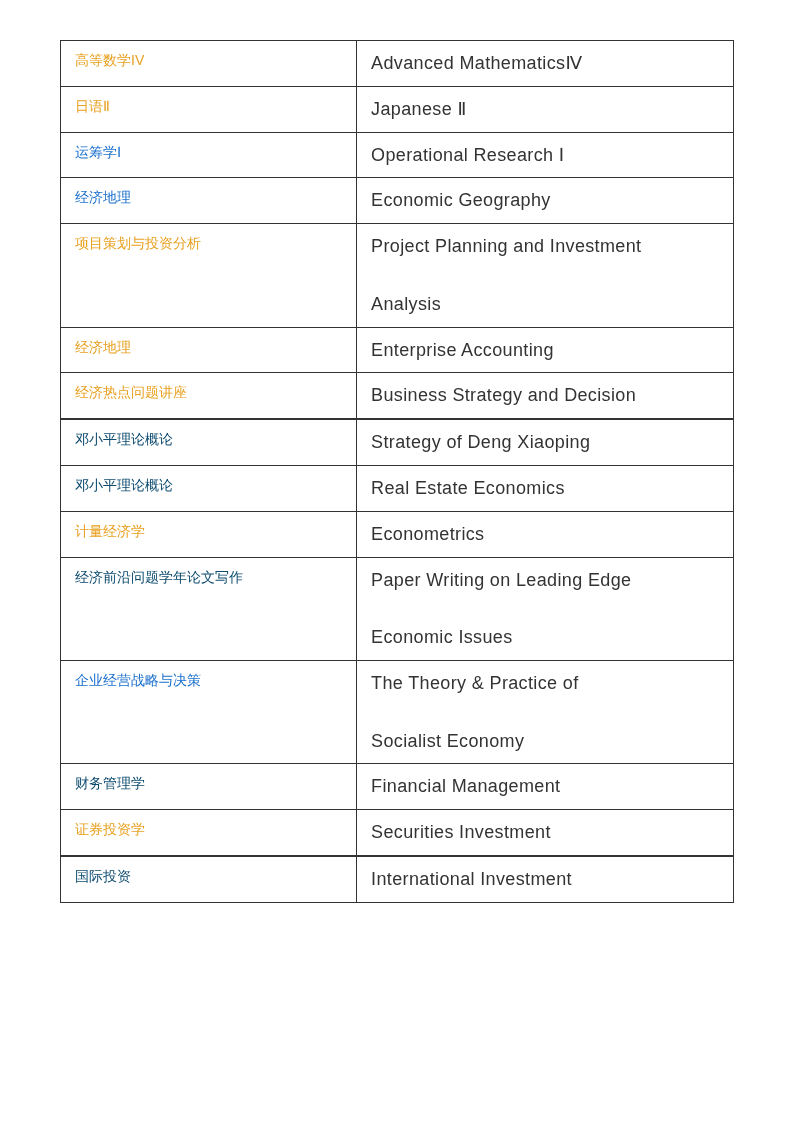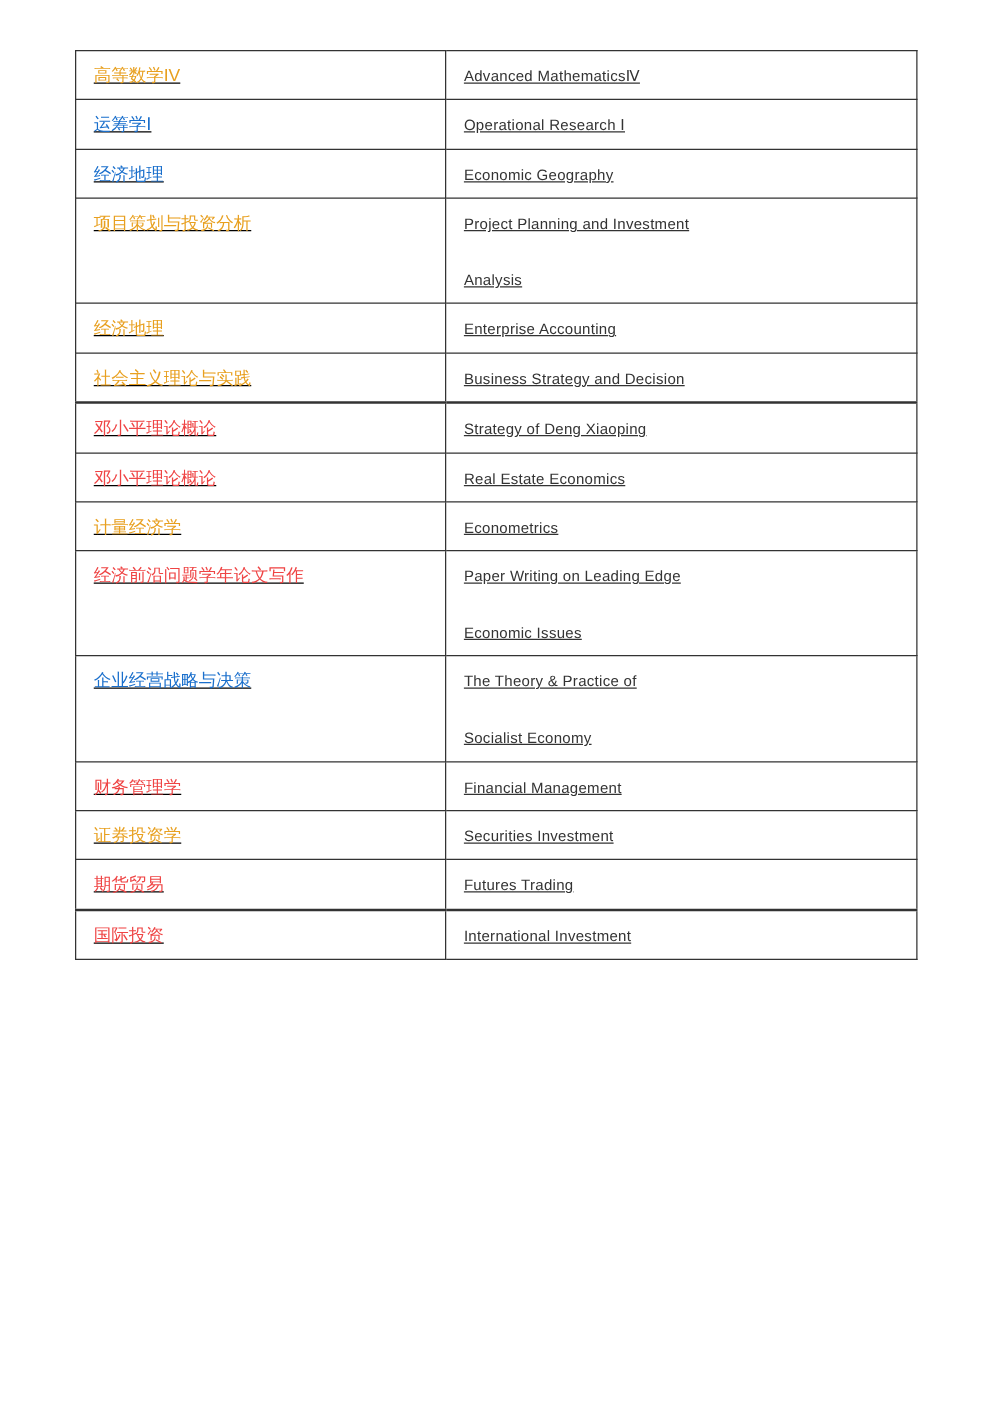--- a/index.html
+++ b/index.html
@@ -32,80 +32,82 @@
     td {
       border: 1.5px solid #333;
       padding: 8px 14px;
       vertical-align: top;
       font-size: 14px;
       line-height: 1.6;
     }
 
     .col-chinese {
       width: 44%;
-      text-decoration: underline;
     }
 
     .col-english {
       width: 56%;
     }
 
     .chinese-text {
       color: #e8a020;
       font-size: 14px;
     }
 
     .chinese-text.blue {
       color: #1a6fcc;
     }
 
     .chinese-text.default {
-      color: #ef4444;
+      color: #0c4a6e;
     }
 
     .english-text {
       color: #333333;
-      font-size: 12px;
+      font-size: 18px;
       font-family: 'Arial', sans-serif;
       letter-spacing: 0.02em;
-      text-decoration: underline;
     }
 
     tr.section-divider td {
       border-top: 2px solid #333;
     }
   </style>
 </head>
 <body>
 
 <div class="table-container">
   <table>
     <tbody id="table-body">
     <tr>
           <td class="col-chinese"><span class="chinese-text">高等数学IV</span></td>
           <td class="col-english"><span class="english-text">Advanced MathematicsⅣ</span></td>
+        </tr>
+        <tr>
+          <td class="col-chinese"><span class="chinese-text">日语Ⅱ</span></td>
+          <td class="col-english"><span class="english-text">Japanese Ⅱ</span></td>
         </tr>
         <tr>
           <td class="col-chinese"><span class="chinese-text blue">运筹学Ⅰ</span></td>
           <td class="col-english"><span class="english-text">Operational Research   Ⅰ</span></td>
         </tr>
         <tr>
           <td class="col-chinese"><span class="chinese-text blue">经济地理</span></td>
           <td class="col-english"><span class="english-text">Economic  Geography</span></td>
         </tr>
         <tr>
           <td class="col-chinese"><span class="chinese-text">项目策划与投资分析</span></td>
           <td class="col-english"><span class="english-text">Project  Planning  and  Investment<br><br>Analysis</span></td>
         </tr>
         <tr>
           <td class="col-chinese"><span class="chinese-text">经济地理</span></td>
           <td class="col-english"><span class="english-text">Enterprise  Accounting</span></td>
         </tr>
         <tr>
-          <td class="col-chinese"><span class="chinese-text">社会主义理论与实践</span></td>
+          <td class="col-chinese"><span class="chinese-text">经济热点问题讲座</span></td>
           <td class="col-english"><span class="english-text">Business  Strategy  and  Decision</span></td>
         </tr>
         <tr class="section-divider">
           <td class="col-chinese"><span class="chinese-text default">邓小平理论概论</span></td>
           <td class="col-english"><span class="english-text">Strategy  of  Deng  Xiaoping</span></td>
         </tr>
         <tr>
           <td class="col-chinese"><span class="chinese-text default">邓小平理论概论</span></td>
           <td class="col-english"><span class="english-text">Real  Estate  Economics</span></td>
         </tr>
@@ -122,23 +124,19 @@
           <td class="col-english"><span class="english-text">The  Theory  &amp;  Practice  of<br><br>Socialist  Economy</span></td>
         </tr>
         <tr>
           <td class="col-chinese"><span class="chinese-text default">财务管理学</span></td>
           <td class="col-english"><span class="english-text"> Financial  Management</span></td>
         </tr>
         <tr>
           <td class="col-chinese"><span class="chinese-text">证券投资学</span></td>
           <td class="col-english"><span class="english-text">Securities  Investment</span></td>
         </tr>
-        <tr>
-          <td class="col-chinese"><span class="chinese-text default">期货贸易</span></td>
-          <td class="col-english"><span class="english-text">Futures  Trading</span></td>
-        </tr>
         <tr class="section-divider">
           <td class="col-chinese"><span class="chinese-text default">国际投资</span></td>
           <td class="col-english"><span class="english-text">International  Investment</span></td>
         </tr>
       </tbody>
   </table>
 </div>
 
 </body></html>

